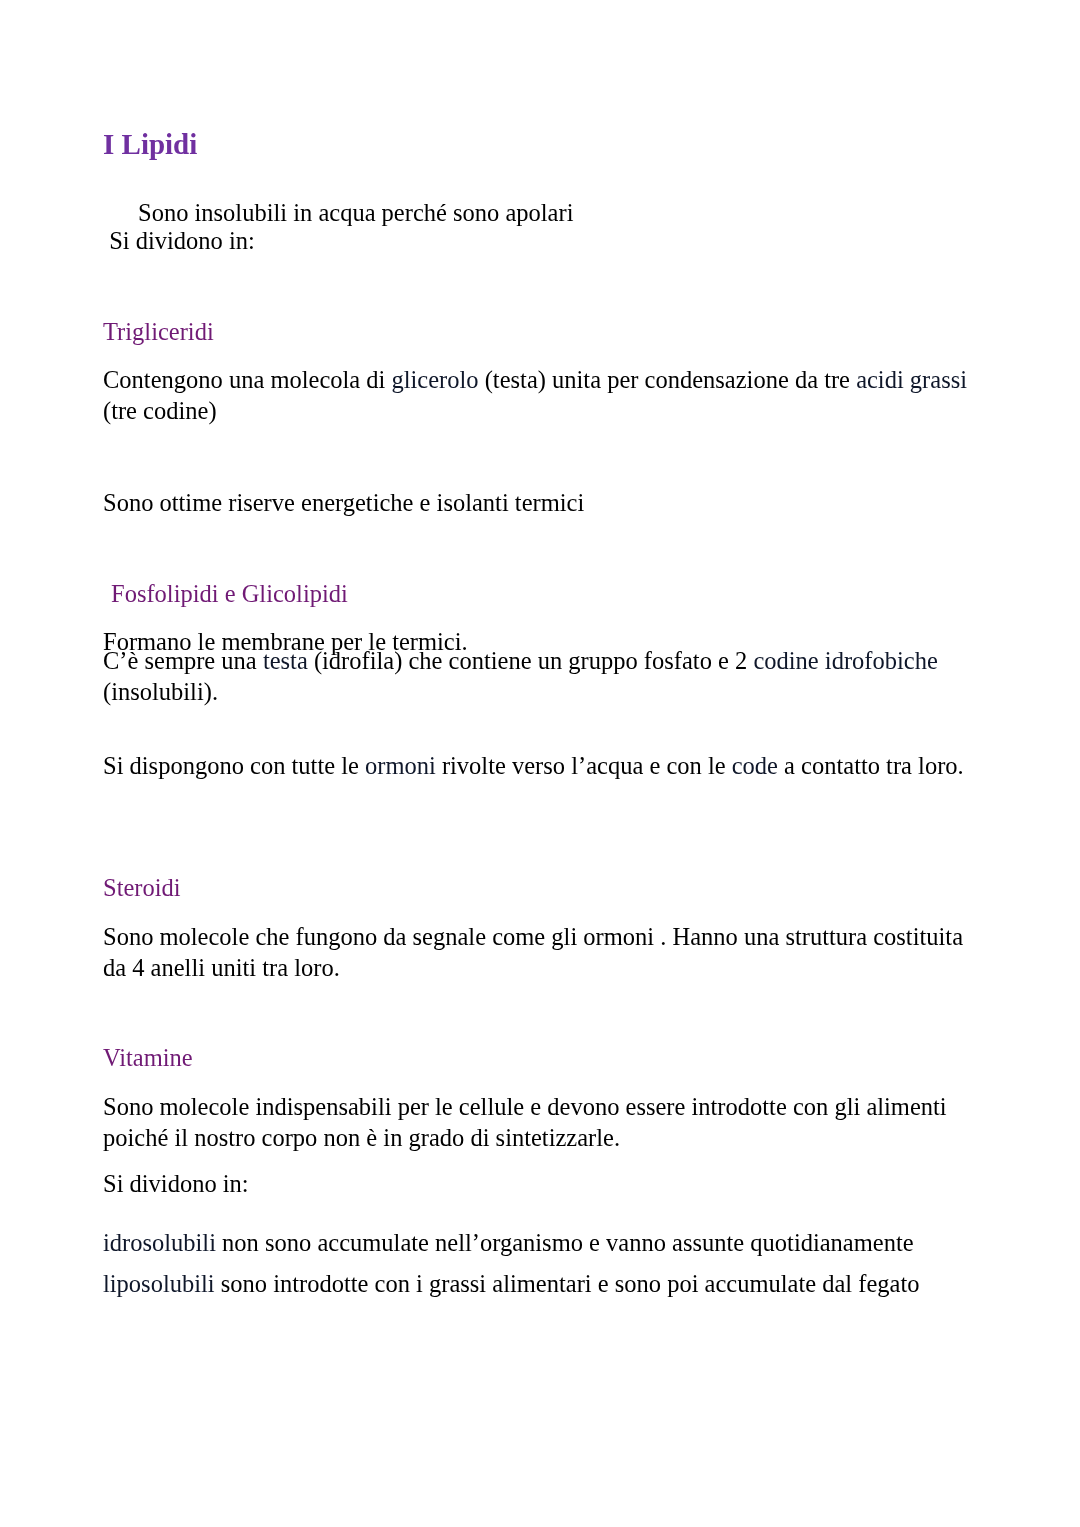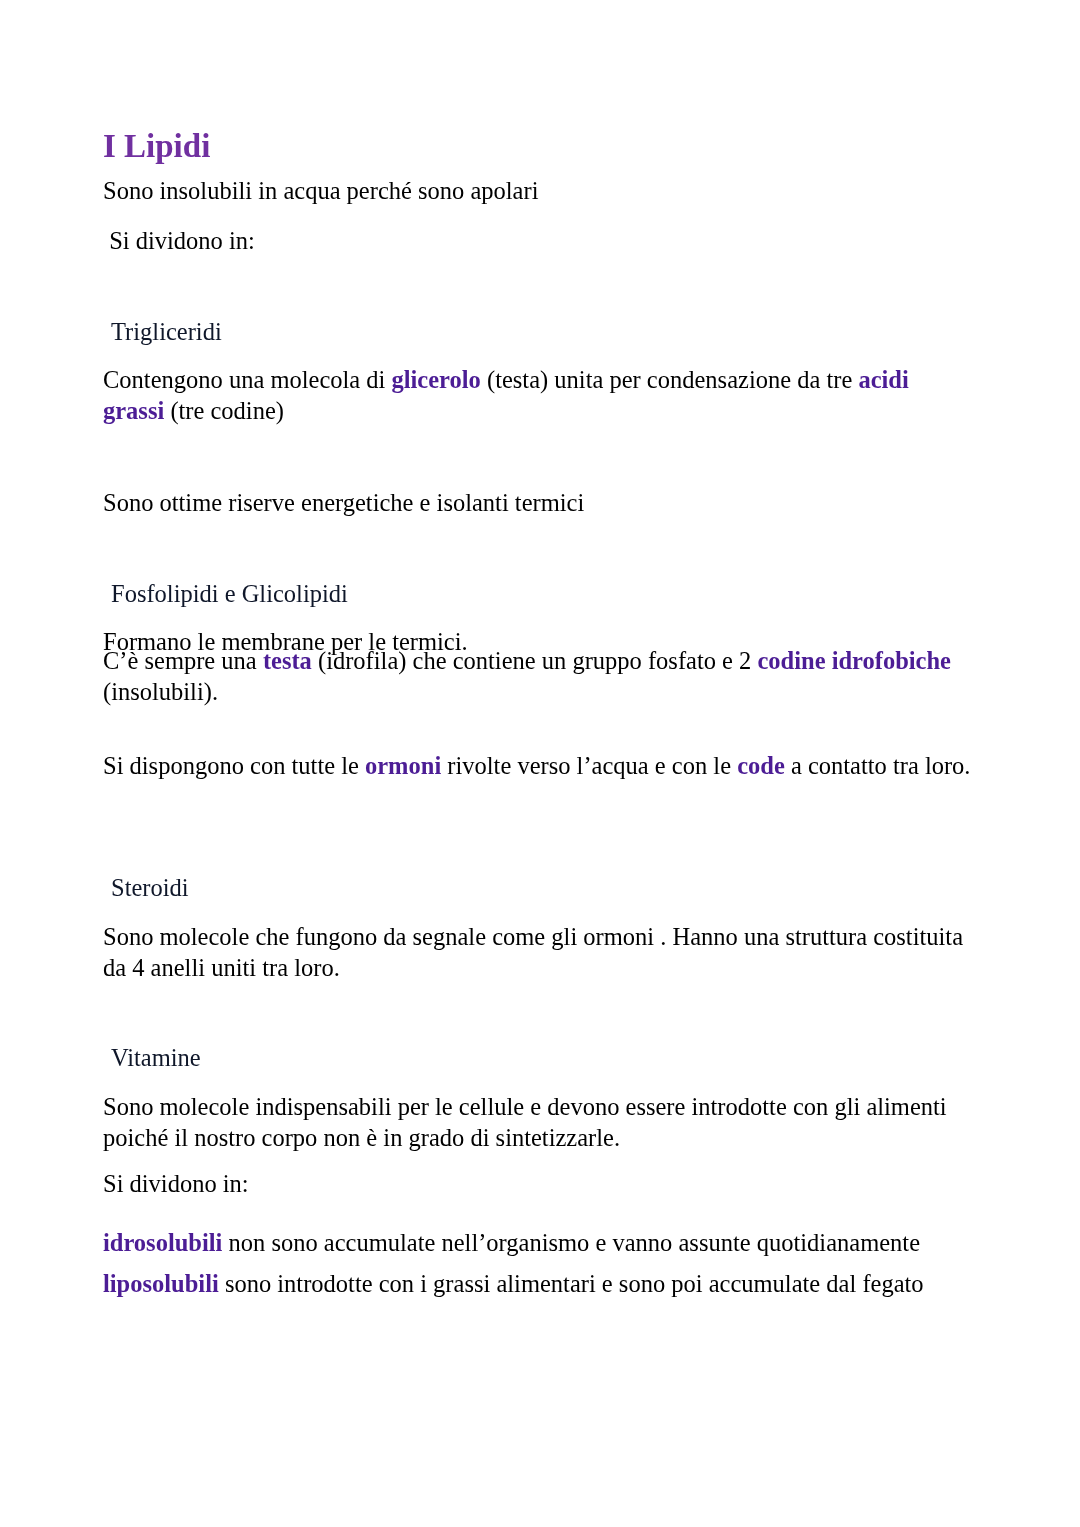--- a/index.html
+++ b/index.html
@@ -18,63 +18,63 @@
     .page {
       position: absolute;
       left: 103px;
       top: 0;
       width: 870px;
     }
     .title {
       position: absolute;
       left: 0;
       top: 128px;
-      font-size: 33px;
+      font-size: 29px;
       font-weight: bold;
       color: #7030a0;
       margin: 0;
       white-space: nowrap;
     }
     .subhead {
       position: absolute;
-      left: 8px;
+      left: 0;
       font-size: 24.5px;
       font-weight: normal;
-      color: #0f172a;
+      color: #701a75;
       margin: 0;
       white-space: nowrap;
     }
     .para {
       position: absolute;
       left: 0;
       width: 870px;
       font-size: 24.5px;
       line-height: 31px;
       margin: 0;
     }
     .kw {
-      font-weight: bold;
-      color: #4c1d95;
+      font-weight: normal;
+      color: #0f172a;
     }
   </style>
 </head>
 <body>
 
 <div class="page">
 
   <h1 class="title">I Lipidi</h1>
 
-  <p class="para" style="top:175px;">Sono insolubili in acqua perché sono apolari</p>
+  <p class="para" style="top:197px;margin-left:35px;">Sono insolubili in acqua perché sono apolari</p>
   <p class="para" style="top:225px; white-space:pre;"> Si dividono in:</p>
 
   <h2 class="subhead" style="top:318px;">Trigliceridi</h2>
   <p class="para" style="top:364px;"><span>Contengono una molecola di </span><span class="kw">glicerolo</span><span> (testa) unita per condensazione da tre </span><span class="kw">acidi grassi</span><span> (tre codine)</span></p>
   <p class="para" style="top:487px;">Sono ottime riserve energetiche e isolanti termici</p>
 
-  <h2 class="subhead" style="top:580px;">Fosfolipidi e Glicolipidi</h2>
+  <h2 class="subhead" style="top:580px;margin-left:8px;">Fosfolipidi e Glicolipidi</h2>
   <p class="para" style="top:626px;">Formano le membrane per le termici.</p>
   <p class="para" style="top:645px;"><span>C’è sempre una </span><span class="kw">testa</span><span> (idrofila) che contiene un gruppo fosfato e 2 </span><span class="kw">codine idrofobiche</span><span> (insolubili).</span></p>
   <p class="para" style="top:750px;"><span>Si dispongono con tutte le </span><span class="kw">ormoni</span><span> rivolte verso l’acqua e con le </span><span class="kw">code</span><span> a contatto tra loro.</span></p>
 
   <h2 class="subhead" style="top:874px;">Steroidi</h2>
   <p class="para" style="top:921px;">Sono molecole che fungono da segnale come gli ormoni . Hanno una struttura costituita da 4 anelli uniti tra loro.</p>
 
   <h2 class="subhead" style="top:1044px;">Vitamine</h2>
   <p class="para" style="top:1091px;">Sono molecole indispensabili per le cellule e devono essere introdotte con gli alimenti poiché il nostro corpo non è in grado di sintetizzarle.</p>
   <p class="para" style="top:1168px;">Si dividono in:</p>

